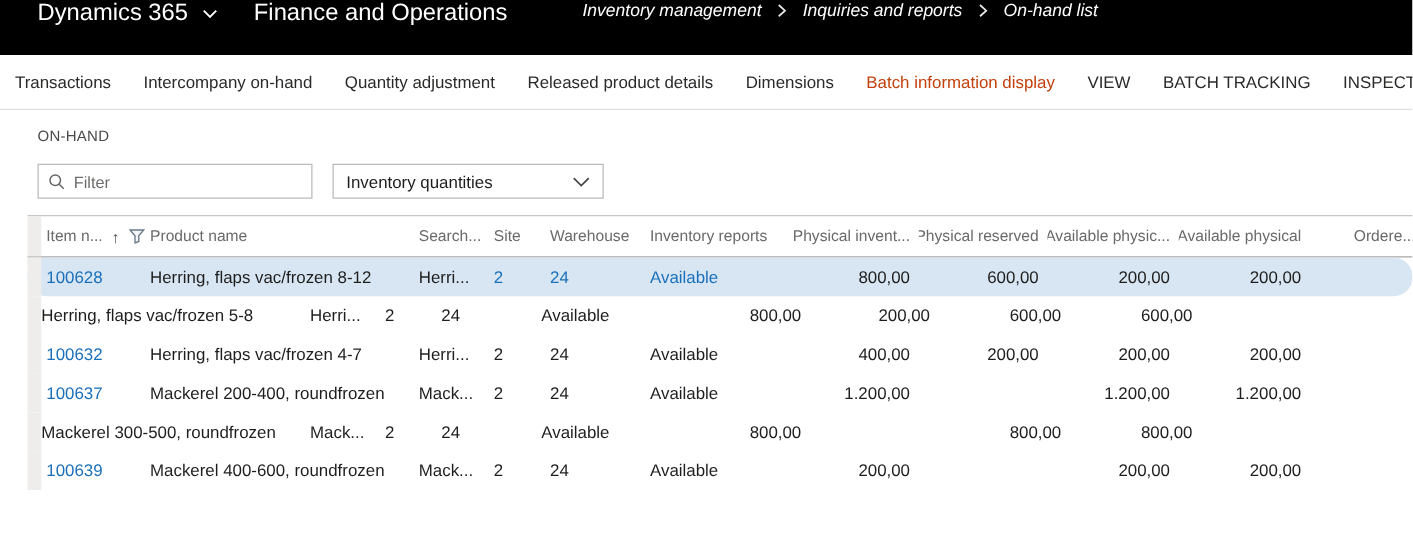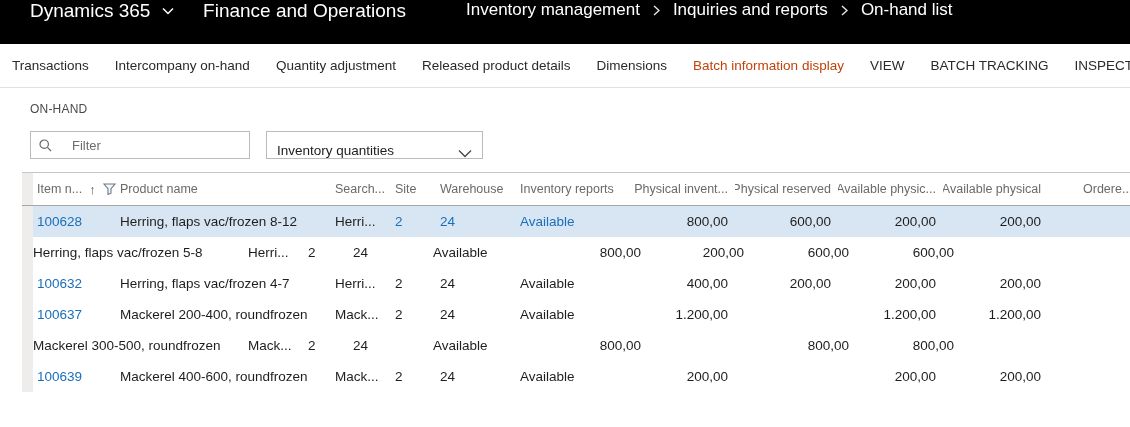--- a/index.html
+++ b/index.html
@@ -6,47 +6,47 @@
   html,body { width:1130px; height:427px; overflow:hidden; background:#fff;
               font-family:"Liberation Sans", sans-serif; }
 
   
   .topbar { height:44px; background:#000; color:#fff; display:flex; align-items:flex-start; }
   .tb-brand { width:183px; display:flex; align-items:center; gap:12px; padding-left:30px;
               font-size:19px; cursor:pointer; }
   .tb-vsep { width:1px; background:#4a4a4a; }
   .tb-app { width:241px; display:flex; align-items:center; justify-content:center;
             font-size:19px; cursor:pointer; }
-  .tb-crumbs { display:flex; align-items:center; gap:13px; margin-left:40px; font-size:17px; }
+  .tb-crumbs { display:flex; align-items:center; gap:13px; margin-left:40px; font-size:14px;font-style:italic; }
   .crumb { cursor:pointer; white-space:nowrap; }
   .chev svg { display:block; }
 
   
   .menubar { height:44px; display:flex; align-items:center; gap:26px; padding:0 12px;
              background:#fff; border-bottom:1px solid #e3e1df; font-size:13.5px; color:#2b2a29; }
   .menu-item { white-space:nowrap; cursor:pointer; }
   .menu-item.disabled { color:#c2410c; cursor:default; }
 
   
   .section-label { margin:14px 0 0 30px; font-size:12px; color:#4c4a48; letter-spacing:.2px; }
   .filter-row { display:flex; gap:16px; margin:15px 0 0 30px; }
   .filter-box { width:220px; height:28px; border:1px solid #bdbbb9; background:#fff;
-                display:flex; align-items:center; gap:20px; padding:0 8px; }
+                display:flex; align-items:center; gap:7px; padding:0 8px; }
   .filter-box input { border:none; outline:none; flex:1; font-size:13px; color:#333;
                       font-family:"Liberation Sans", sans-serif; background:transparent; }
   .filter-box input::placeholder { color:#6e6c6a; }
   .dropdown { width:217px; height:28px; border:1px solid #bdbbb9; background:#fff;
-              display:flex; align-items:flex-end; justify-content:space-between;
+              display:flex; align-items:center; justify-content:space-between;
               padding:0 10px; font-size:13.5px; color:#1d1d1d; cursor:pointer; }
 
   
   .grid { margin:13px 0 0 22px; width:1108px; border-top:1px solid #c9c7c5; }
   .grid-header { display:flex; height:33px; align-items:center; border-bottom:1px solid #a8a6a4;
                  color:#6a6a6a; font-size:12.5px; }
-  .grid-row { display:flex; height:31px; align-items:center; font-size:13.5px; color:#1f1e1d; }
+  .grid-row { display:flex; height:31px; align-items:center; font-size:13.5px; color:#1f1e1d;border-radius:15px; }
   .grid-row.selected { background:#d8e6f4; }
   .c { white-space:nowrap; overflow:hidden; height:100%; display:flex; align-items:center; }
   .col-gutter { width:11px; background:#eeedec; flex:none; }
   .col-item   { width:87px;  padding-left:4px; flex:none; }
   .col-prod   { width:215px; flex:none; }
   .col-search { width:60px;  flex:none; }
   .col-site   { width:45px;  flex:none; }
   .col-wh     { width:80px;  flex:none; }
   .col-status { width:110px; flex:none; }
   .col-num    { width:105px; padding-right:7px; flex:none; justify-content:flex-end; }

